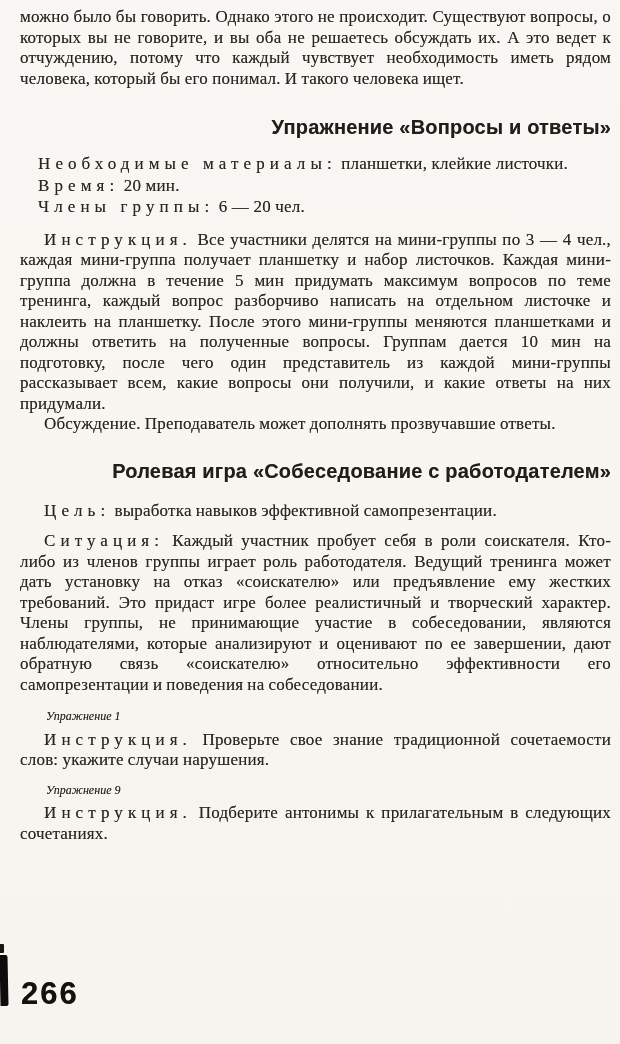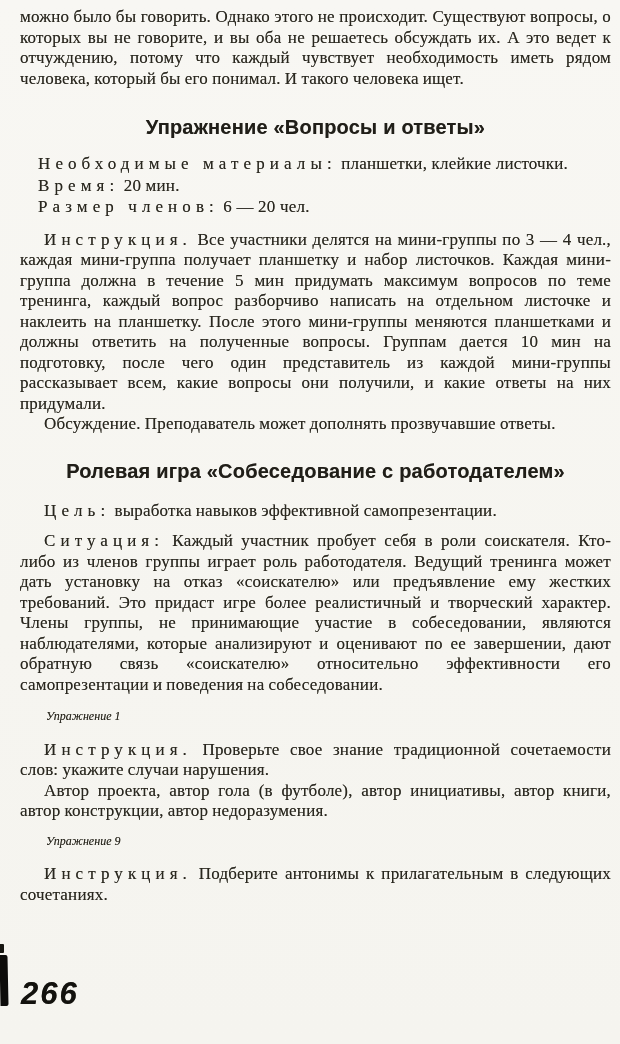--- a/index.html
+++ b/index.html
@@ -33,21 +33,21 @@
     text-shadow: 0 0 0.5px rgba(42,38,28,0.55);
   }
   .noindent { text-indent: 0; }
   .sp { letter-spacing: 0.30em; }
   .h-sans {
     margin: 0;
     font-family: "Liberation Sans", sans-serif;
     font-weight: bold;
     font-size: 20px;
     line-height: 24px;
-    text-align: center;
+    text-align: right;
     color: #201e18;
     letter-spacing: 0.2px;
     text-shadow: 0 0 0.5px rgba(32,30,24,0.5);
   }
   .h-qa { margin-top: 26px; }
   .h-role { margin-top: 24px; }
   .meta-block { margin-top: 14px; }
   .meta-line {
     margin: 0;
     font-size: 17px;
@@ -63,32 +63,31 @@
   .ex-title {
     margin: 0;
     margin-top: 11px;
     margin-left: 26px;
     font-style: italic;
     font-size: 12px;
     line-height: 20.5px;
     text-shadow: 0 0 0.5px rgba(42,38,28,0.55);
   }
   .ex-title-2 { margin-top: 9px; }
-  .after-title { margin-top: 13px; }
+  .after-title { margin-top: 3px; }
   .folio {
     position: absolute;
     left: 21px;
     top: 976px;
     font-family: "Liberation Sans", sans-serif;
     font-weight: bold;
     font-size: 31px;
     letter-spacing: 2px;
     color: #13120e;
     text-shadow: 0 0 0.6px rgba(19,18,14,0.6);
-    font-style: italic;
   }
   .scan-bar {
     position: absolute;
     left: 0;
     top: 955px;
     width: 8px;
     height: 51px;
     background: #0d0c0a;
     border-radius: 0 2px 2px 0;
     transform: rotate(-1.2deg);
@@ -109,38 +108,37 @@
 <div class="page">
   <div class="text-col">
 
     <p class="body-p noindent">можно было бы говорить. Однако этого не происходит. Существуют вопросы, о которых вы не говорите, и вы оба не решаетесь обсуждать их. А это ведет к отчуждению, потому что каждый чувствует необходимость иметь рядом человека, который бы его понимал. И такого человека ищет.</p>
 
     <h2 class="h-sans h-qa">Упражнение «Вопросы и ответы»</h2>
 
     <div class="meta-block">
       <p class="meta-line"><span class="sp">Необходимые материалы:</span> <span>планшетки, клейкие листочки.</span></p>
       <p class="meta-line"><span class="sp">Время:</span> <span>20 мин.</span></p>
-      <p class="meta-line"><span class="sp">Размер членов:</span> <span>6 — 20 чел.</span></p>
+      <p class="meta-line"><span class="sp">Члены группы:</span> <span>6 — 20 чел.</span></p>
     </div>
 
     <p class="body-p p-instruction"><span class="sp">Инструкция.</span> <span>Все участники делятся на мини-группы по 3 — 4 чел., каждая мини-группа получает планшетку и набор листочков. Каждая мини-группа должна в течение 5 мин придумать максимум вопросов по теме тренинга, каждый вопрос разборчиво написать на отдельном листочке и наклеить на планшетку. После этого мини-группы меняются планшетками и должны ответить на полученные вопросы. Группам дается 10 мин на подготовку, после чего один представитель из каждой мини-группы рассказывает всем, какие вопросы они получили, и какие ответы на них придумали.</span></p>
 
     <p class="body-p"><span>Обсуждение.</span> <span>Преподаватель может дополнять прозвучавшие ответы.</span></p>
 
     <h2 class="h-sans h-role">Ролевая игра «Собеседование с работодателем»</h2>
 
     <p class="body-p p-goal"><span class="sp">Цель:</span> <span>выработка навыков эффективной самопрезентации.</span></p>
 
     <p class="body-p p-situation"><span class="sp">Ситуация:</span> <span>Каждый участник пробует себя в роли соискателя. Кто-либо из членов группы играет роль работодателя. Ведущий тренинга может дать установку на отказ «соискателю» или предъявление ему жестких требований. Это придаст игре более реалистичный и творческий характер. Члены группы, не принимающие участие в собеседовании, являются наблюдателями, которые анализируют и оценивают по ее завершении, дают обратную связь «соискателю» относительно эффективности его самопрезентации и поведения на собеседовании.</span></p>
 
     <p class="ex-title">Упражнение 1</p>
 
     <p class="body-p after-title"><span class="sp">Инструкция.</span> <span>Проверьте свое знание традиционной сочетаемости слов: укажите случаи нарушения.</span></p>
 
-    <p class="body-p">Автор проекта, автор гола (в футболе), автор инициативы, автор книги, автор конструкции, автор недоразумения.</p>
 
 
     <p class="ex-title ex-title-2">Упражнение 9</p>
 
     <p class="body-p after-title"><span class="sp">Инструкция.</span> <span>Подберите антонимы к прилагательным в следующих сочетаниях.</span></p>
 
   </div>
 
   <div class="folio">266</div>
   <div class="scan-bar"></div>

